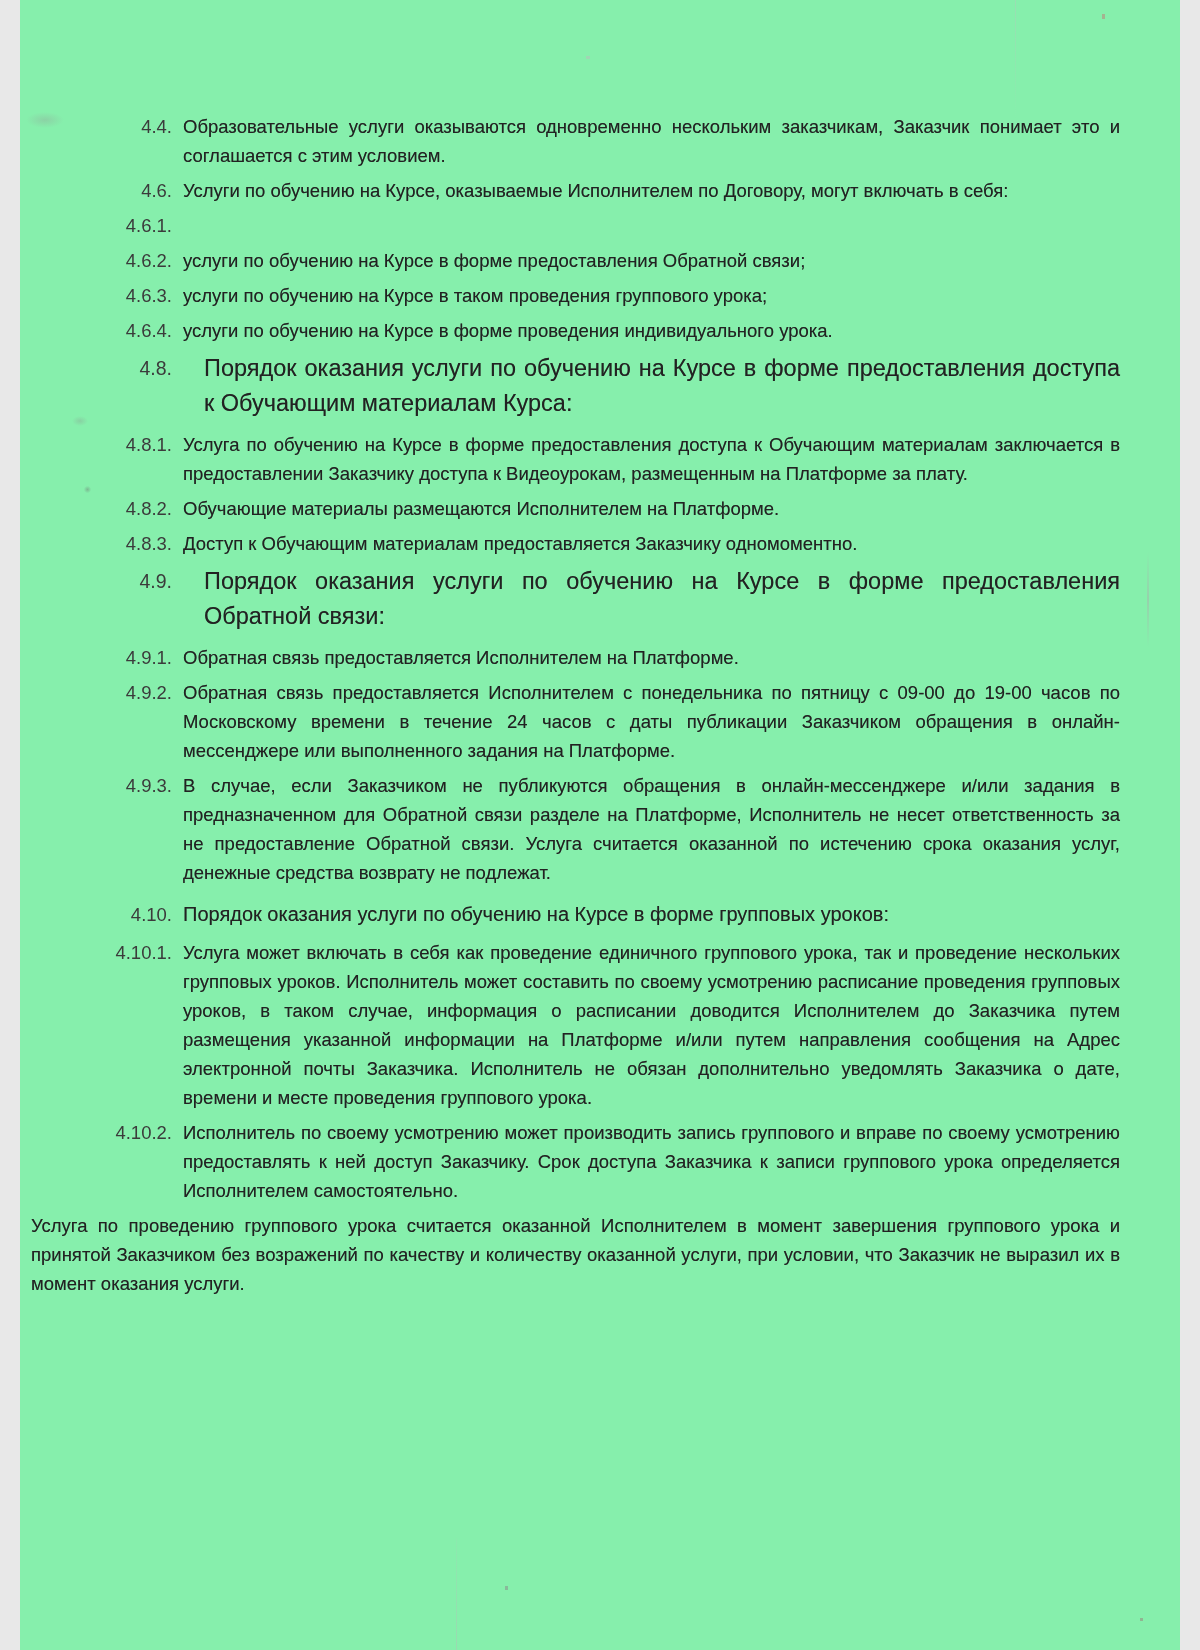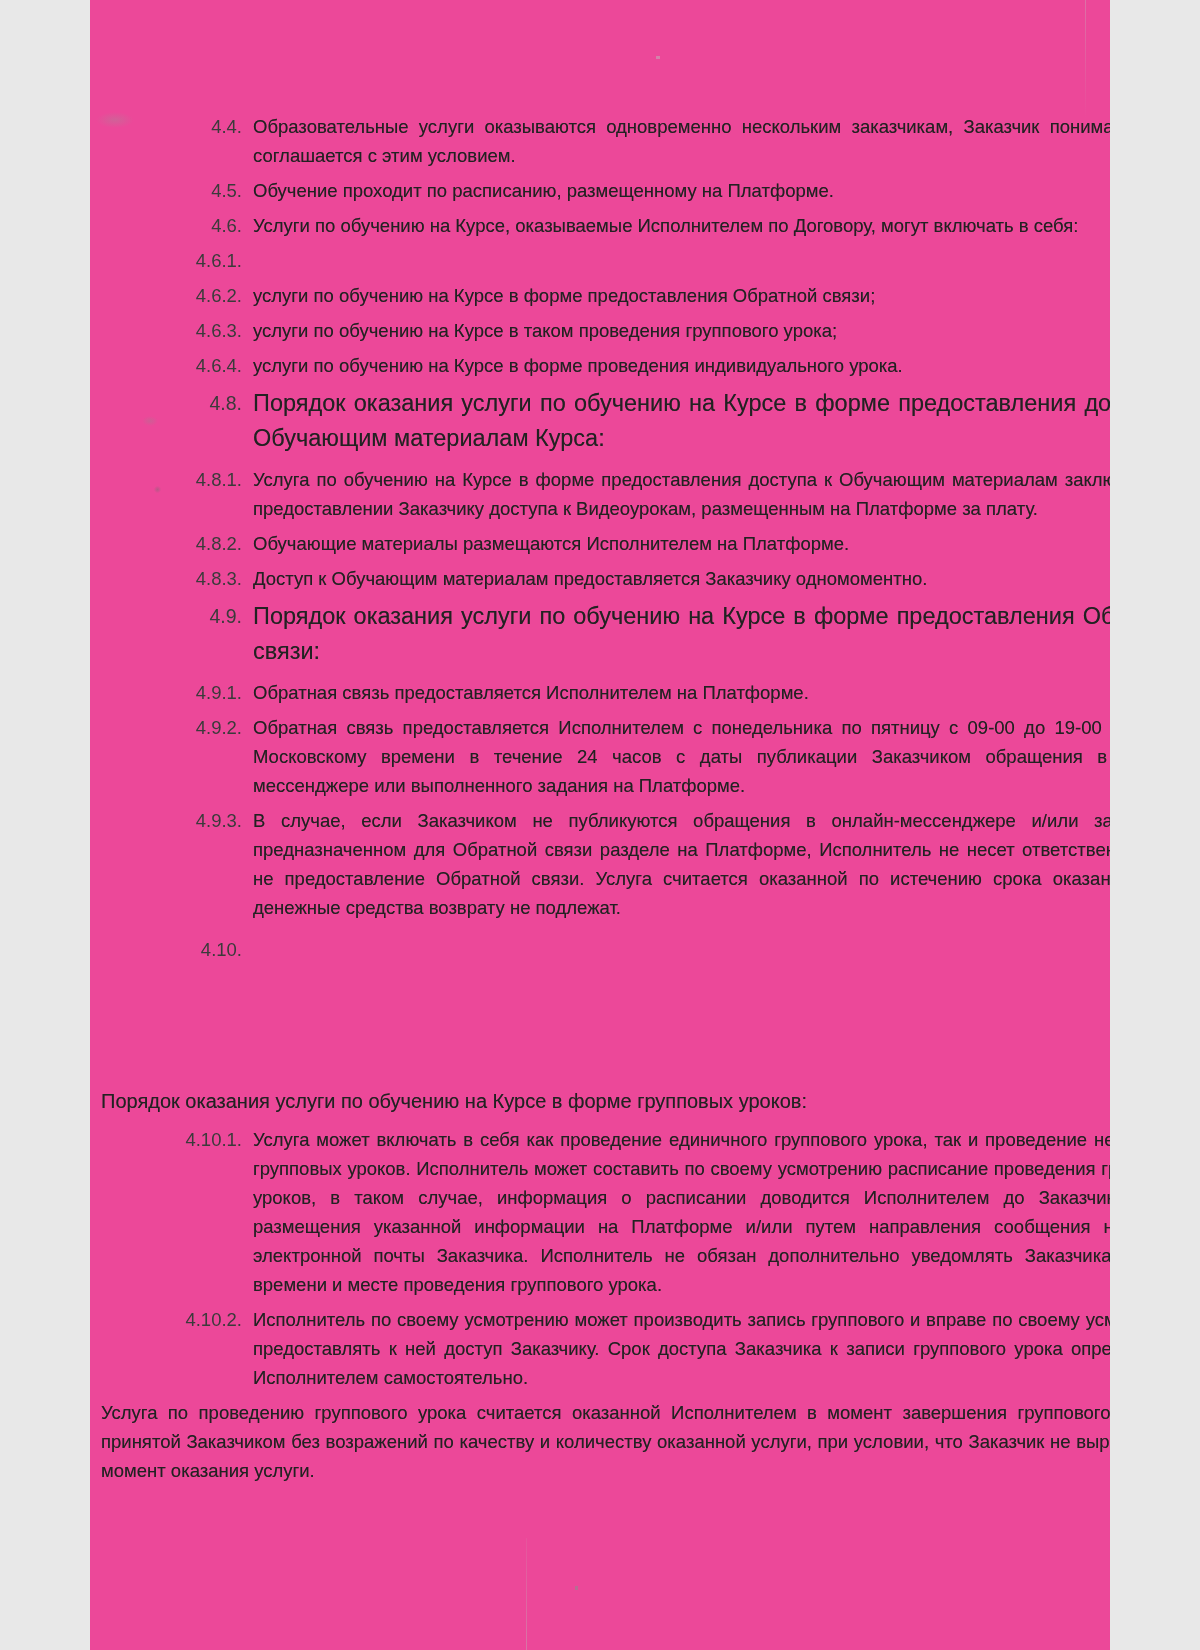--- a/index.html
+++ b/index.html
@@ -1,23 +1,24 @@
 <!DOCTYPE html>
 <html lang="ru"><head>
 <meta charset="utf-8">
 <style>
   html,body { margin:0; padding:0; background:#e8e8e8; }
   .page {
     position:relative;
-    width:1020px; height:1650px;
+    width:1140px; height:1650px;
     margin:0 auto;
-    background:#ec4899;
+    background:#86efac;
     overflow:hidden;
     font-family:"Liberation Sans", sans-serif;
     color:#222222;
+    padding-left:20px;
   }
   .doc {
     position:absolute;
     top:112px; left:0;
     width:1100px;
   }
   .item { display:flex; margin-bottom:6px; }
   .num {
     flex:0 0 152px;
     width:152px;
@@ -25,24 +26,24 @@
     color:#3b3b3b;
     white-space:nowrap;
   }
   .txt {
     flex:1;
     margin-left:11px;
     text-align:justify;
     text-shadow:0 0 0.6px rgba(35,35,35,0.45);
   }
   .body .num, .body .txt { font-size:18.5px; line-height:29px; }
-  .heading { margin-top:5px; margin-bottom:9px; }
+  .heading { margin-top:5px; margin-bottom:9px;gap:21px; }
   .heading .num { font-size:19.5px; line-height:35px; }
   .heading .txt { font-size:23.5px; line-height:35px; }
-  .subheading { margin-top:12px; margin-bottom:8px;flex-direction:column; }
+  .subheading { margin-top:12px; margin-bottom:8px; }
   .subheading .num { font-size:18.5px; line-height:31px; }
   .subheading .txt { font-size:20px; line-height:31px; }
 
   
   .artifact { position:absolute; pointer-events:none; }
   .smudge1 { top:112px; left:6px; width:38px; height:16px;
     background:radial-gradient(ellipse at center, rgba(150,150,150,0.32), rgba(150,150,150,0) 70%); }
   .smudge2 { top:416px; left:52px; width:16px; height:10px;
     background:radial-gradient(ellipse at center, rgba(140,140,140,0.30), rgba(140,140,140,0) 70%); }
   .smudge3 { top:486px; left:64px; width:7px; height:7px;
@@ -61,24 +62,20 @@
 </head>
 <body>
 
 <div class="page">
   <div class="doc" id="doc">
   <div class="item body">
     <div class="num">4.4.</div>
     <div class="txt">Образовательные услуги оказываются одновременно нескольким заказчикам, Заказчик понимает это и соглашается с этим условием.</div>
   </div>
 
-  <div class="item body">
-    <div class="num">4.5.</div>
-    <div class="txt">Обучение проходит по расписанию, размещенному на Платформе.</div>
-  </div>
 
   <div class="item body">
     <div class="num">4.6.</div>
     <div class="txt">Услуги по обучению на Курсе, оказываемые Исполнителем по Договору, могут включать в себя:</div>
   </div>
 
   <div class="item body">
     <div class="num">4.6.1.</div>
   </div>
 

